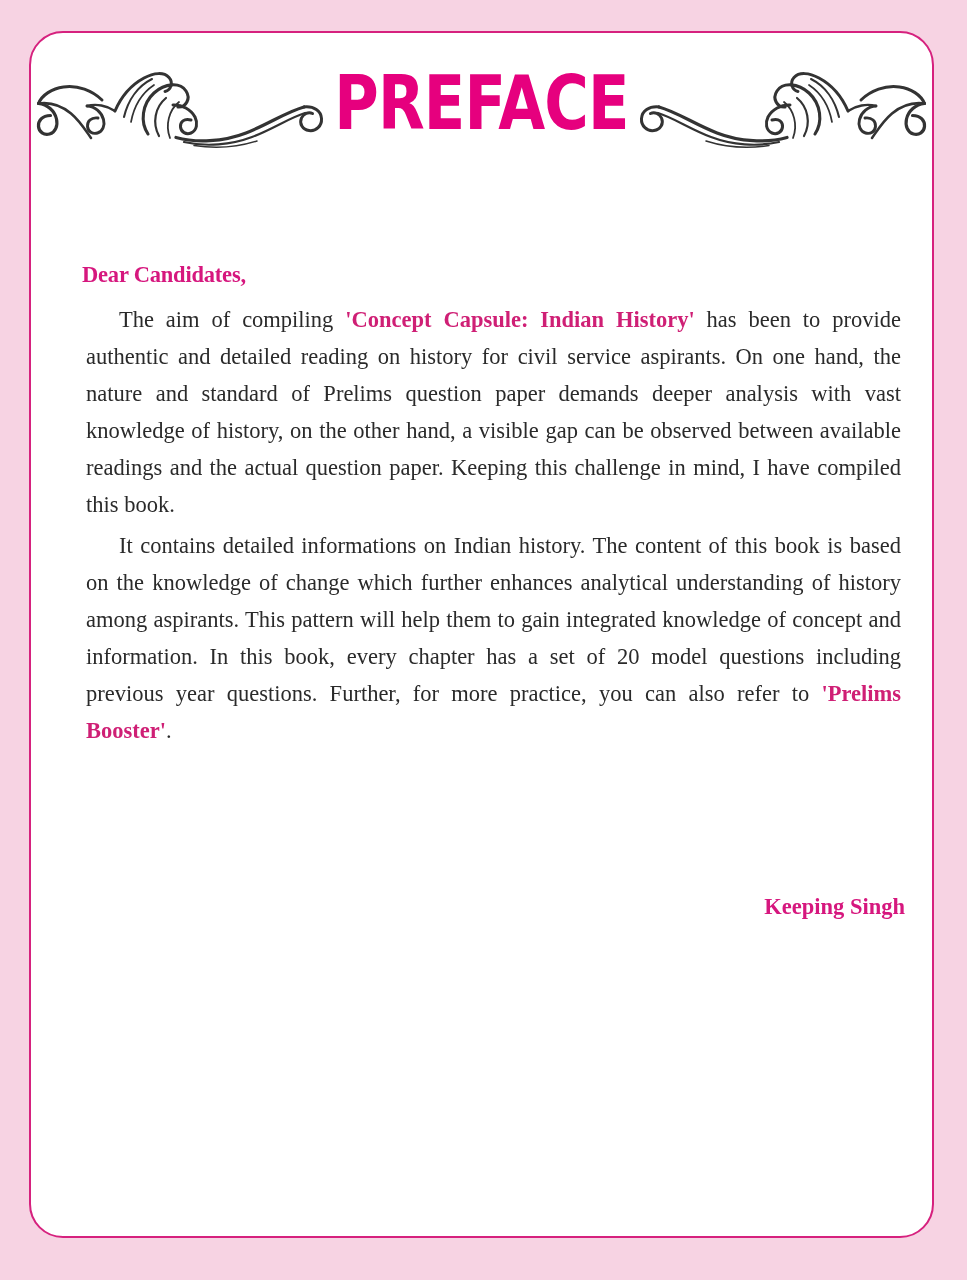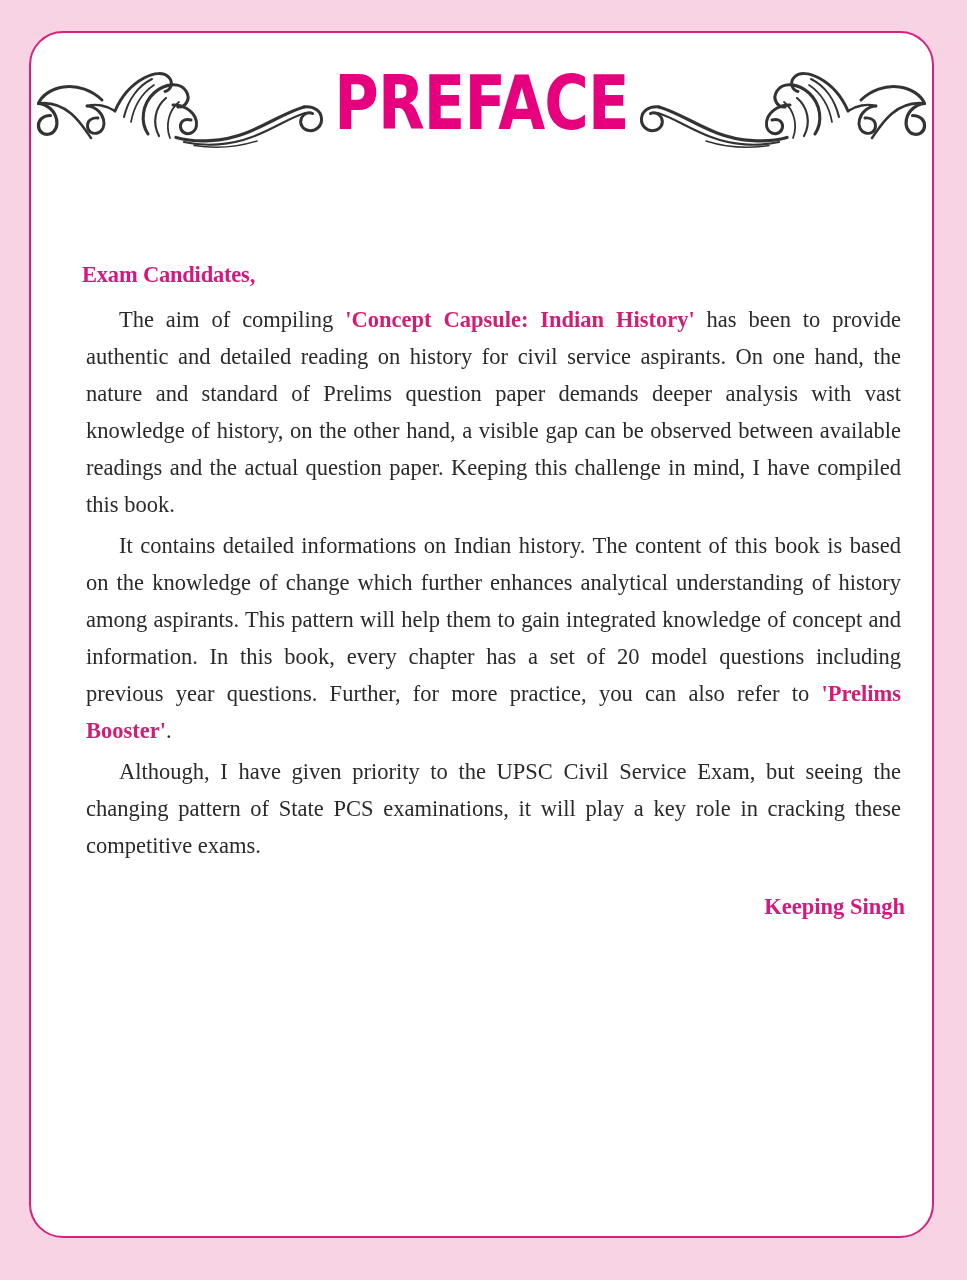--- a/index.html
+++ b/index.html
@@ -166,27 +166,26 @@
           <path d="M156,82 C178,87 203,85 224,77 C245,69 261,58 277,53" stroke-width="2.2"></path>
           <path d="M166,85.5 C188,89 210,87 229,81" stroke-width="1.5"></path>
           <path d="M276,47 C286,46 293,51 293.5,58.5 C294,66 288,71.5 281,70.5 C274.5,69.6 271,63.5 273.5,58 C275.5,53.6 280.5,51.5 284.5,53.5" stroke-width="3"></path>
         </g>
       </svg>
 
     </div>
 
     <div class="content">
 
-      <div class="salutation" id="salutation-el">Exam Candidates,</div>
+      <div class="salutation" id="salutation-el">Dear Candidates,</div>
 
       <p class="para"><span>The aim of compiling </span><span class="hl">'Concept Capsule: Indian History'</span><span> has been to provide authentic and detailed reading on history for civil service aspirants. On one hand, the nature and standard of Prelims question paper demands deeper analysis with vast knowledge of history, on the other hand, a visible gap can be observed between available readings and the actual question paper. Keeping this challenge in mind, I have compiled this book.</span></p>
 
       <p class="para"><span>It contains detailed informations on Indian history. The content of this book is based on the knowledge of change which further enhances analytical understanding of history among aspirants. This pattern will help them to gain integrated knowledge of concept and information. In this book, every chapter has a set of 20 model questions including previous year questions. Further, for more practice, you can also refer to </span><span class="hl">'Prelims Booster'</span><span>.</span></p>
 
-      <p class="para">Although, I have given priority to the UPSC Civil Service Exam, but seeing the changing pattern of State PCS examinations, it will play a key role in cracking these competitive exams.</p>
 
     </div>
 
     <div class="signature">
       <div>Keeping Singh</div>
     </div>
 
   </div>
 </div>
 

